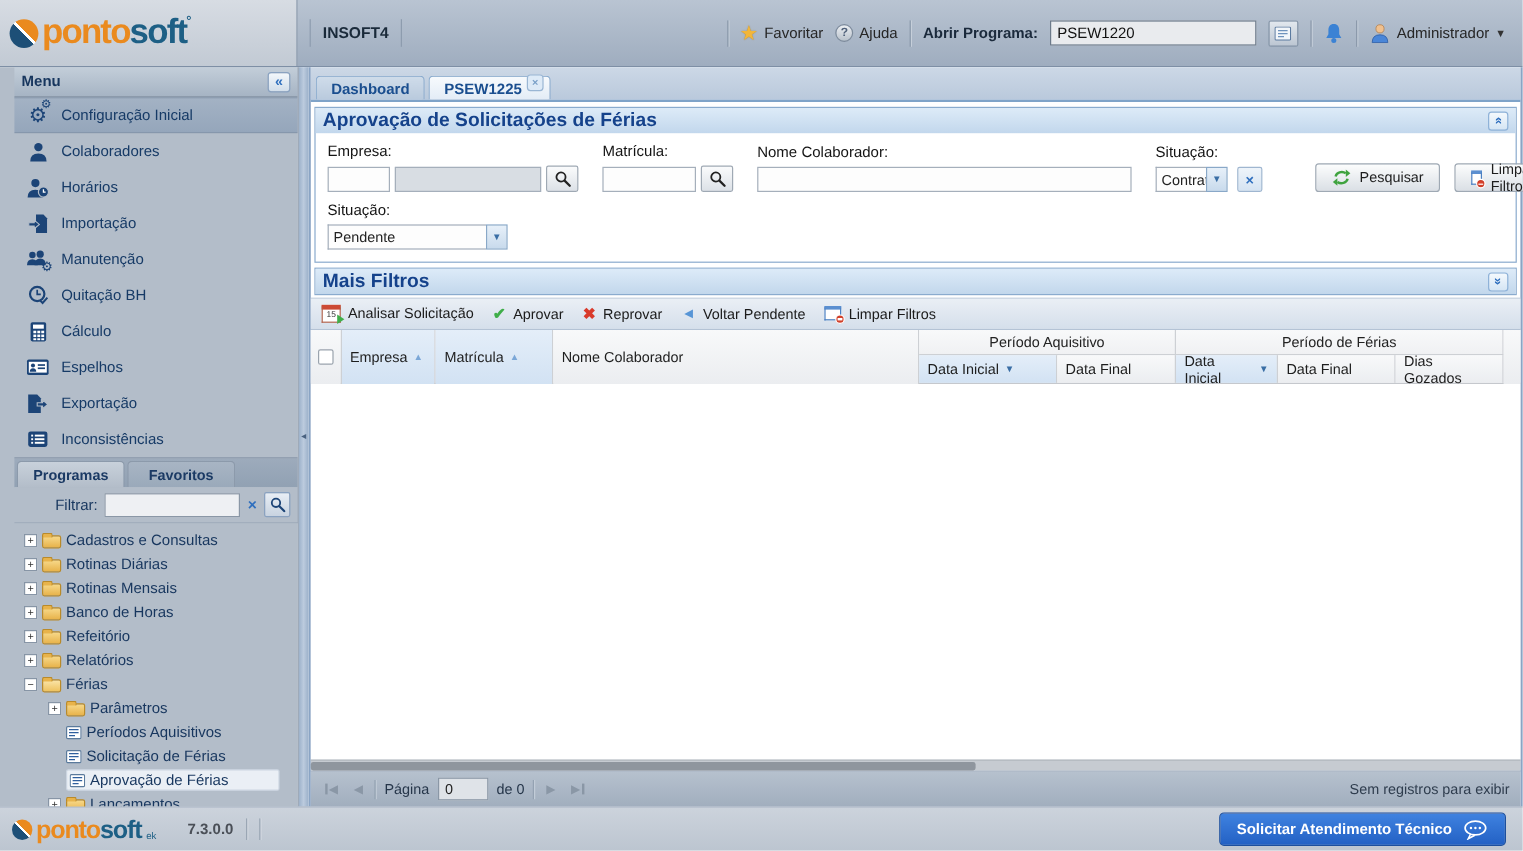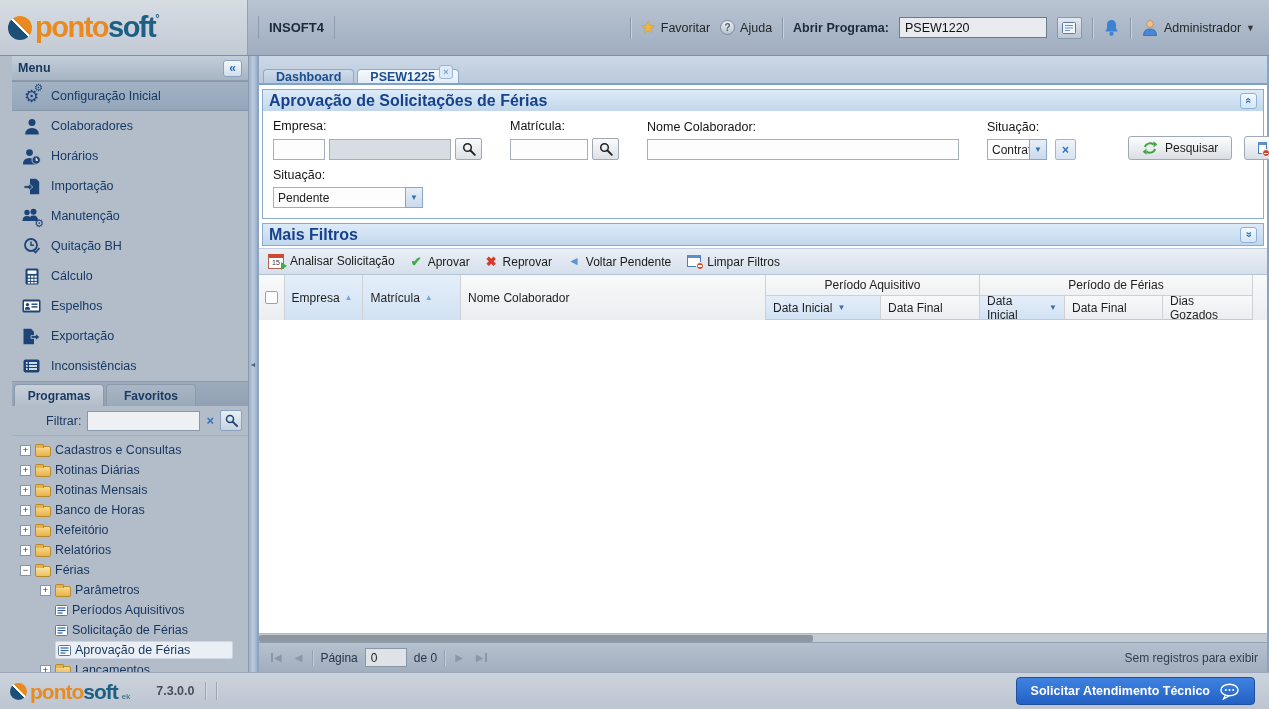--- a/index.html
+++ b/index.html
@@ -15,21 +15,21 @@
   .logo-text { font-size:29px; font-weight:bold; letter-spacing:-1.5px; line-height:1; }
   .logo-text .p1 { color:#ea8a1e; } .logo-text .p2 { color:#1d5f85; }
   .logo-deg { font-size:11px; color:#1d5f85; vertical-align:top; }
   .app-name { align-self:center; margin-left:10px; padding:4px 10px; font-weight:bold; font-size:13px; color:#1a2a3a; border-left:1px solid #8d9cae; border-right:1px solid #8d9cae; }
   .topbar-right { margin-left:auto; display:flex; align-items:center; gap:10px; padding-right:14px; }
   .tool { display:flex; align-items:center; gap:5px; color:#262626; font-size:12.5px; cursor:default; }
   .vsep { width:1px; height:22px; background:#8b99ab; box-shadow:1px 0 0 #c6cfda; }
   .star-icon { color:#f2b63a; font-size:17px; text-shadow:0 0 1px #a8791e; line-height:1; }
   .help-icon { width:15px; height:15px; border-radius:50%; background:linear-gradient(#eceff3,#b9c2cc); border:1px solid #7d8b9c; color:#50617a; font-size:10px; font-weight:bold; display:flex; align-items:center; justify-content:center; }
   .open-label { font-weight:bold; color:#1b2a3c; font-size:12.5px; }
-  .open-input { width:148px; height:21px; border:1px solid #6c7a8a; background:#e9ebee; padding:0 5px; font:12.5px "Liberation Sans",sans-serif; color:#111; }
+  .open-input { width:172px; height:21px; border:1px solid #6c7a8a; background:#e9ebee; padding:0 5px; font:12.5px "Liberation Sans",sans-serif; color:#111; }
   .icon-btn { width:25px; height:22px; border:1px solid #8797a9; border-radius:2px; background:linear-gradient(#e2e8ee,#bcc6d2); display:flex; align-items:center; justify-content:center; }
   .caret { font-size:9px; color:#333; }
 
   
   .mid { flex:1; display:flex; min-height:0; }
 
   
   .sidebar { width:248px; flex:0 0 248px; background:#b3bdc9; display:flex; flex-direction:column; min-height:0;padding-left:12px; }
   .menu-hd { height:25px; flex:0 0 25px; background:linear-gradient(#c3ced9,#a6b4c4); border-bottom:1px solid #8c9aab; display:flex; align-items:center; padding:0 6px; }
   .menu-hd-title { font-weight:bold; color:#17365e; flex:1; font-size:12.5px; }
@@ -60,33 +60,33 @@
   .folder.open { background:linear-gradient(#fae4a8,#eec25f); }
   .tsel { display:flex; align-items:center; gap:4px; padding:1px 42px 1px 2px; background:#eaeff5; border:1px solid #ccd5e1; border-radius:2px;justify-content:space-between; }
 
   
   .splitter { width:9px; flex:0 0 9px; background:linear-gradient(90deg,#9cb1ca,#bccbde 50%,#9cb1ca); border-left:1px solid #8c9aab; display:flex; align-items:center; justify-content:center; }
   .splitter span { font-size:7px; color:#4a6280; }
 
   
   .content { flex:1; display:flex; flex-direction:column; min-width:0; background:#fff; border-left:2px solid #8aa4c4; border-right:2px solid #8aa4c4; }
   .tabstrip { height:29px; flex:0 0 29px; background:linear-gradient(#ccd8e6,#bac9dc); display:flex; align-items:flex-end; padding:3px 4px 0; gap:3px; border-bottom:2px solid #7fa3c8; }
-  .mtab { height:14px; padding:0 12px; display:flex; align-items:center; border:1px solid #8aabce; border-bottom:none; border-radius:4px 4px 0 0; background:linear-gradient(#cfdcea,#b9cadd); color:#1a4e8f; font-weight:bold; font-size:12.5px; }
+  .mtab { height:20px; padding:0 12px; display:flex; align-items:center; border:1px solid #8aabce; border-bottom:none; border-radius:4px 4px 0 0; background:linear-gradient(#cfdcea,#b9cadd); color:#1a4e8f; font-weight:bold; font-size:12.5px; }
   .mtab.active { background:linear-gradient(#f7fafd,#e3ecf6); }
   .tab-close { width:14px; height:14px; border:1px solid #9ab6d4; border-radius:3px; background:#ddeaf7; color:#7aa0c8; font-size:9px; line-height:12px; text-align:center; margin:-10px -7px 0 4px; }
 
   .content-body { flex:1; display:flex; flex-direction:column; min-height:0; padding-top:4px; }
   .panel { margin:0 3px 4px; border:1px solid #8aabce; flex:0 0 auto; }
   .panel-hd { height:21px; background:linear-gradient(#ddebf8,#c2d7ec); display:flex; align-items:center; padding:0 6px; }
   .panel-title { font-weight:bold; color:#15428b; font-size:16px; flex:1; }
   .chev-btn { width:17px; height:16px; border:1px solid #8fb2d8; border-radius:3px; background:linear-gradient(#f4f9fd,#d5e5f4); display:flex; align-items:center; justify-content:center; color:#2f6fbe; }
   .chev-up { font-weight:bold; font-size:11px; transform:rotate(90deg); line-height:1; }
   .chev-down { font-weight:bold; font-size:11px; transform:rotate(-90deg); line-height:1; }
 
-  .fields { display:flex; align-items:flex-end; padding:8px 10px 8px; gap:28px; }
+  .fields { display:flex; align-items:flex-end; padding:8px 10px 8px; gap:20px; }
   .field { display:flex; flex-direction:column; gap:5px; }
   .flabel { color:#141414; font-size:12.5px; }
   .inrow { display:flex; gap:4px; align-items:center; }
   .txt { height:21px; border:1px solid #a5afbb; background:#fdfdfd; font:12px "Liberation Sans",sans-serif; padding:0 4px; }
   .txt.disabled { background:#d8dde3; }
   .mag-btn { width:27px; height:22px; border:1px solid #9fa9b4; border-radius:2px; background:linear-gradient(#fafbfc,#dce1e7); display:flex; align-items:center; justify-content:center; }
   .combo { display:flex; align-items:center; }
   .combo-text { height:21px; border:1px solid #a5afbb; border-right:none; background:#fdfdfd; display:flex; align-items:center; padding:0 4px; font-size:12px; overflow:hidden; white-space:nowrap; }
   .combo-arrow { width:18px; height:21px; border:1px solid #89a8c8; background:linear-gradient(#e7f0f9,#c8daec); display:flex; align-items:center; justify-content:center; color:#3a6ea5; font-size:8px; }
   .xclear-btn { width:21px; height:21px; margin-left:4px; border:1px solid #9fb6d0; border-radius:2px; background:linear-gradient(#eef4fa,#d5e3f2); color:#2f6fbe; font-weight:bold; display:flex; align-items:center; justify-content:center; font-size:12px; }

